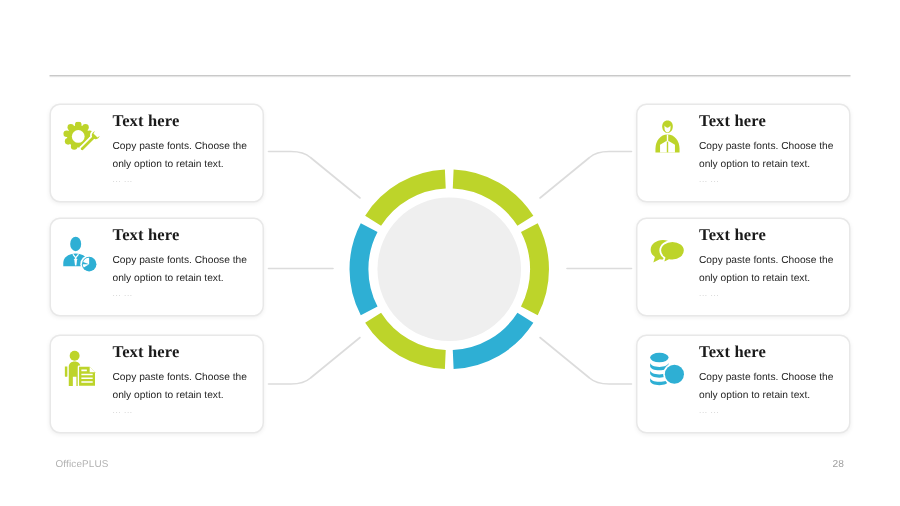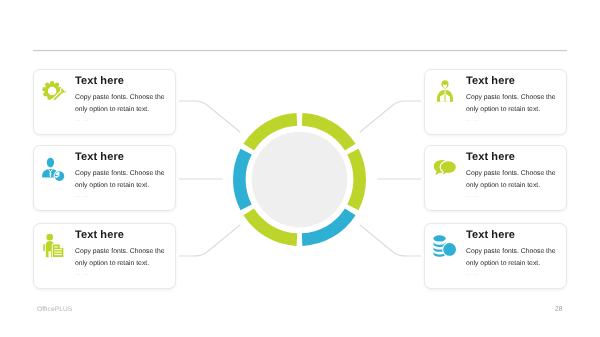--- a/index.html
+++ b/index.html
@@ -1,21 +1,21 @@
 <!DOCTYPE html>
 <html><head>
 <meta charset="utf-8">
 <style>
   html,body{margin:0;padding:0;}
   body{width:600px;height:337px;background:#ffffff;font-family:"Liberation Sans",sans-serif;overflow:hidden;-webkit-font-smoothing:antialiased;text-rendering:geometricPrecision;}
   #slide{position:relative;width:600px;height:337px;background:#fff;}
   .topline{position:absolute;left:33px;top:49px;width:534px;height:3px;background:linear-gradient(to bottom,rgba(0,0,0,0) 0%,rgba(0,0,0,0) 33%,rgba(0,0,0,.21) 34%,rgba(0,0,0,.21) 66%,rgba(0,0,0,.05) 67%,rgba(0,0,0,0) 100%);}
   .card{position:absolute;width:143px;height:66px;background:#fff;border:1px solid #e8e8e8;border-radius:7px;box-sizing:border-box;box-shadow:0 1px 3px rgba(0,0,0,.06);}
   .card .icon{position:absolute;left:7px;top:8px;width:26px;height:26px;}
-  .card .tt{position:absolute;left:41px;top:5px;font-size:11px;font-weight:bold;color:#1a1a1a;letter-spacing:.1px;}
+  .card .tt{position:absolute;left:41px;top:5px;font-size:11px;font-weight:bold;color:#1a1a1a;letter-spacing:.1px;font-family:Liberation Serif, serif;}
   .card .bd{position:absolute;left:41px;top:22px;width:97px;font-size:6.8px;line-height:11.5px;color:#1f1f1f;}
   .card .dots{position:absolute;left:41px;top:47px;font-size:5.5px;line-height:6px;color:#c7c7c7;letter-spacing:.4px;}
   .donut{position:absolute;left:232px;top:111.5px;width:135px;height:135px;}
   .footer-left{position:absolute;left:37px;top:306px;font-size:6.6px;color:#b2b2b2;letter-spacing:.1px;}
   .footer-right{position:absolute;left:555px;top:306px;font-size:6.8px;color:#9e9e9e;}
   .conn{position:absolute;left:0;top:0;width:600px;height:337px;pointer-events:none;}
   .c1{left:33px;top:69px;} .c2{left:33px;top:145px;} .c3{left:33px;top:223px;}
   .c4{left:424px;top:69px;} .c5{left:424px;top:145px;} .c6{left:424px;top:223px;}
   .c1 .icon{left:8px;top:11px;} .c2 .icon{left:7px;top:10px;} .c3 .icon{left:7px;top:9px;}
   .c4 .icon{left:7px;top:8px;} .c5 .icon{left:7px;top:9px;} .c6 .icon{left:7px;top:8px;}

